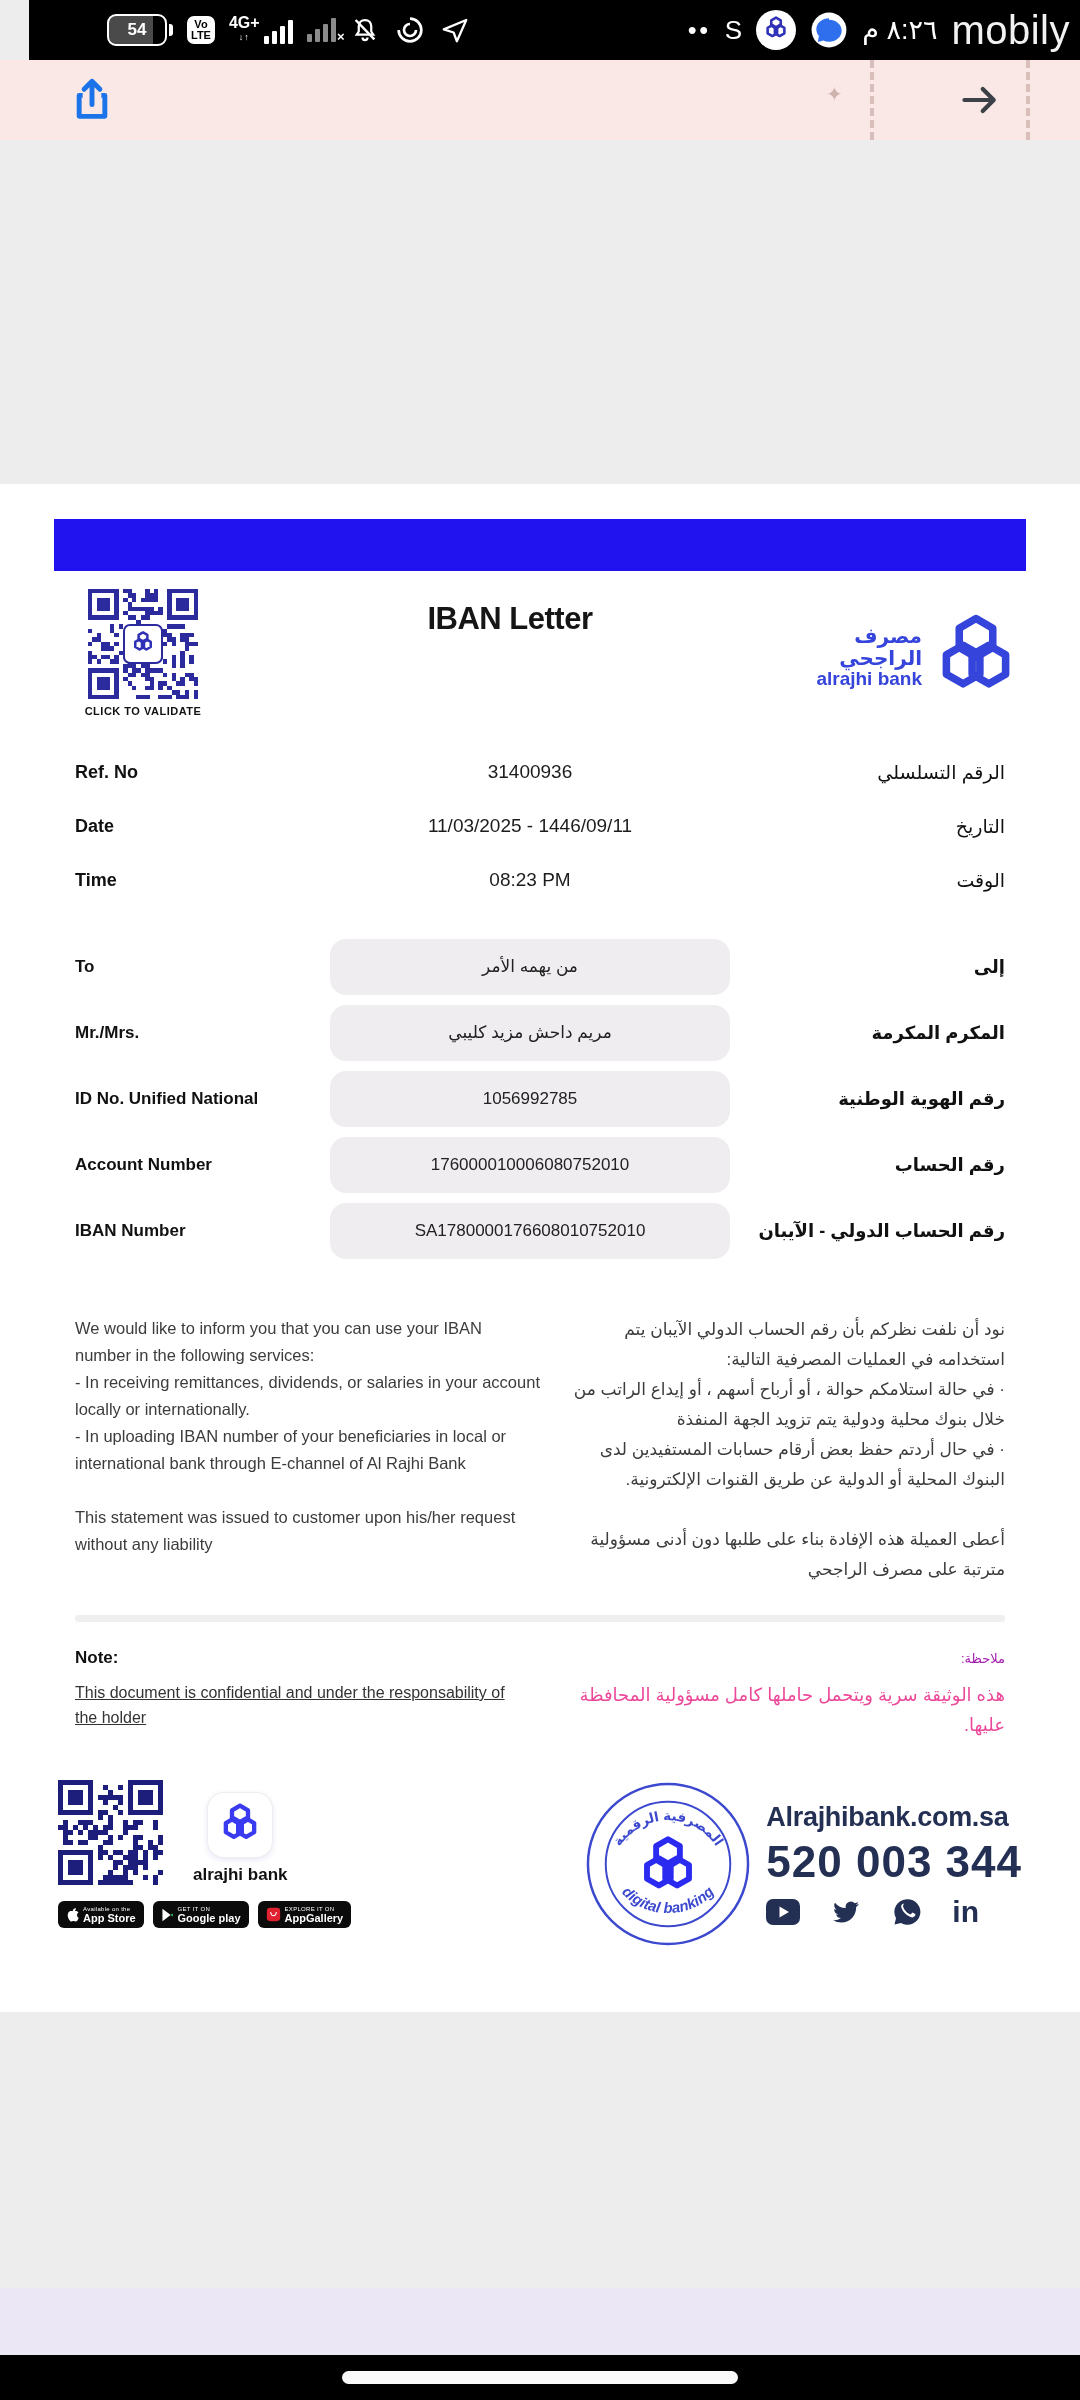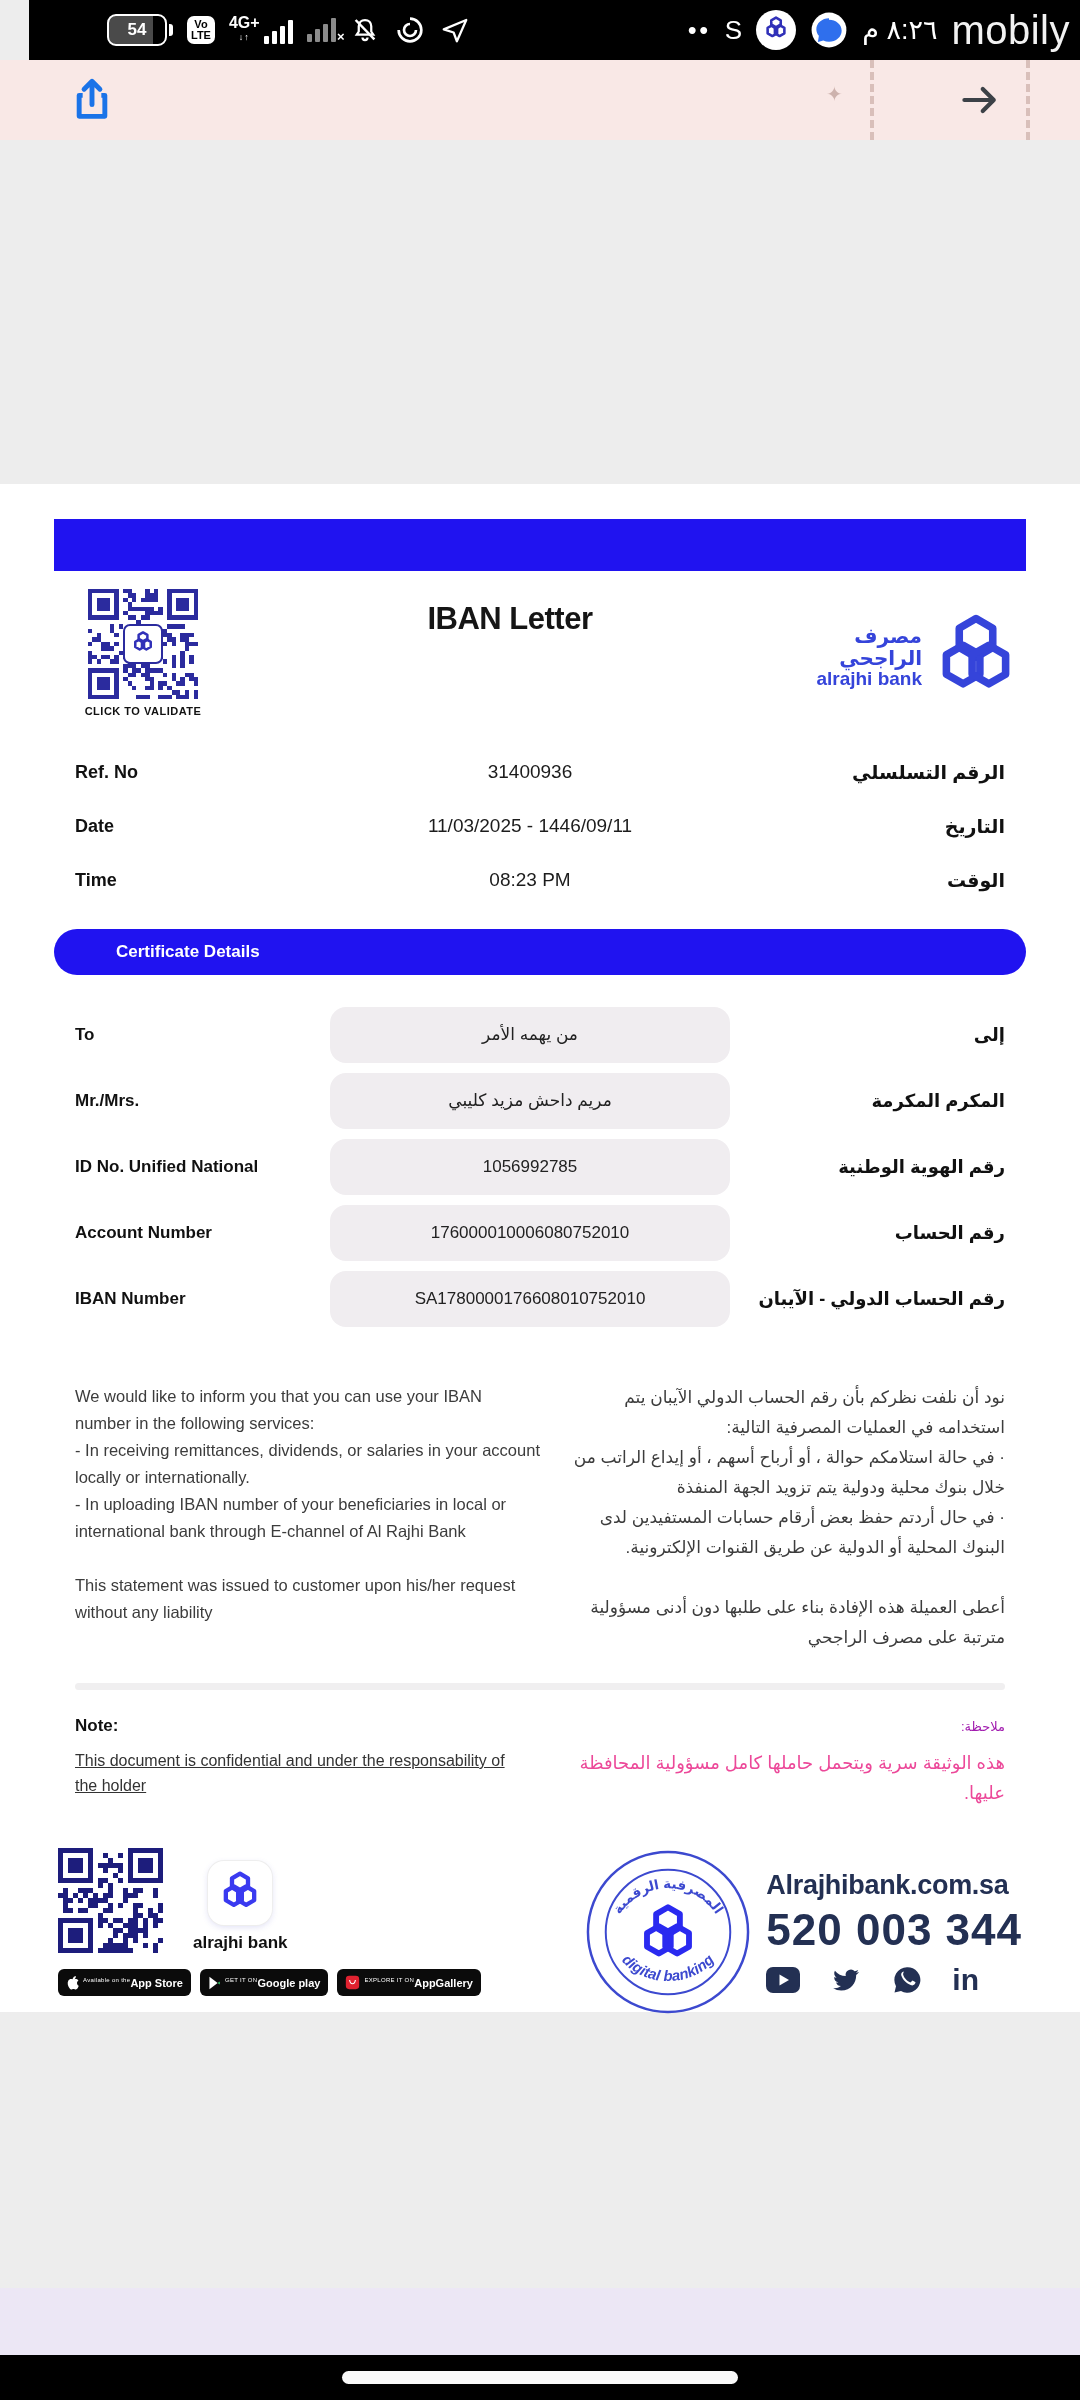--- a/index.html
+++ b/index.html
@@ -57,21 +57,21 @@
   .title-en{font-size:31px;font-weight:bold;color:#151515;margin-top:16px;letter-spacing:-.5px;}
   .logo-block{width:230px;display:flex;align-items:center;justify-content:flex-end;gap:8px;padding-top:28px;}
   .logo-text{text-align:right;color:#3544da;line-height:1.1;}
   .logo-ar{font-size:20px;font-weight:bold;direction:rtl;}
   .logo-en{font-size:19px;font-weight:bold;}
 
   .info-section{margin-top:28px;}
   .info-row{display:grid;grid-template-columns:255px 400px 1fr;align-items:center;height:54px;padding:0 75px;}
   .info-row .en{font-size:18px;font-weight:bold;color:#111;}
   .info-row .val{text-align:center;font-size:19px;color:#1c1c1c;}
-  .info-row .ar{text-align:right;font-size:19px;font-weight:bold;color:#111;direction:rtl;}
+  .info-row .ar{text-align:right;font-size:19px;font-weight:normal;color:#111;direction:rtl;}
 
   .cert-btn{margin:22px 54px 0;height:46px;border-radius:23px;background:#2013f0;color:#fff;
             font-size:17px;font-weight:bold;line-height:46px;padding-left:62px;box-sizing:border-box;}
 
   .field-section{margin-top:32px;}
   .field-row{display:grid;grid-template-columns:255px 400px 1fr;align-items:center;padding:0 75px;margin-bottom:10px;}
   .field-row .en{font-size:17px;font-weight:bold;color:#111;}
   .field-row .pill{background:#f0edf0;border-radius:16px;height:56px;line-height:56px;text-align:center;
                    font-size:17px;color:#222;direction:rtl;}
   .field-row .pill.ltr{direction:ltr;}
@@ -91,21 +91,21 @@
 
   .doc-footer{display:flex;justify-content:space-between;align-items:flex-start;padding:0 58px;margin-top:40px;}
   .f-left{width:430px;}
   .f-left-top{display:flex;align-items:flex-end;gap:30px;}
   .app-block{text-align:center;}
   .app-icon{width:64px;height:64px;border-radius:16px;background:#fff;box-shadow:0 0 0 1px #eee, 0 2px 6px rgba(80,80,200,.18);
             display:flex;align-items:center;justify-content:center;margin:0 auto;}
   .app-label{font-size:17px;font-weight:bold;color:#111;margin-top:8px;}
   .badges{display:flex;gap:9px;margin-top:16px;}
   .badge{background:#0b0b0b;border-radius:6px;height:27px;display:flex;align-items:center;gap:4px;padding:0 8px;color:#fff;}
-  .badge .txt{display:flex;flex-direction:row;line-height:1;}
+  .badge .txt{display:flex;flex-direction:column;line-height:1;}
   .badge .t{font-size:6px;letter-spacing:.3px;} .badge .b{font-size:11px;font-weight:bold;margin-top:1px;}
   .f-right{display:flex;align-items:center;gap:14px;}
   .contact{color:#233053;}
   .website{font-size:27px;font-weight:bold;letter-spacing:-.3px;}
   .phone{font-size:44px;font-weight:bold;margin-top:4px;letter-spacing:1px;}
   .socials{display:flex;align-items:center;gap:30px;margin-top:10px;}
   .li-ico{font-size:30px;font-weight:bold;color:#233053;line-height:1;font-family:"Liberation Sans",sans-serif;}
 
   
   .lavender{position:absolute;top:2288px;left:0;right:0;height:67px;background:#ece7f5;}
@@ -429,21 +429,20 @@
           <span class="val">11/03/2025 - 1446/09/11</span>
           <span class="ar">التاريخ</span>
         </div>
         <div class="info-row">
           <span class="en">Time</span>
           <span class="val">08:23 PM</span>
           <span class="ar">الوقت</span>
         </div>
       </div>
 
-      <div class="cert-btn">Certificate Details</div>
 
       <div class="field-section">
         <div class="field-row">
           <span class="en">To</span>
           <span class="pill">من يهمه الأمر</span>
           <span class="ar">إلى</span>
         </div>
         <div class="field-row">
           <span class="en">Mr./Mrs.</span>
           <span class="pill">مريم داحش مزيد كليبي</span>

